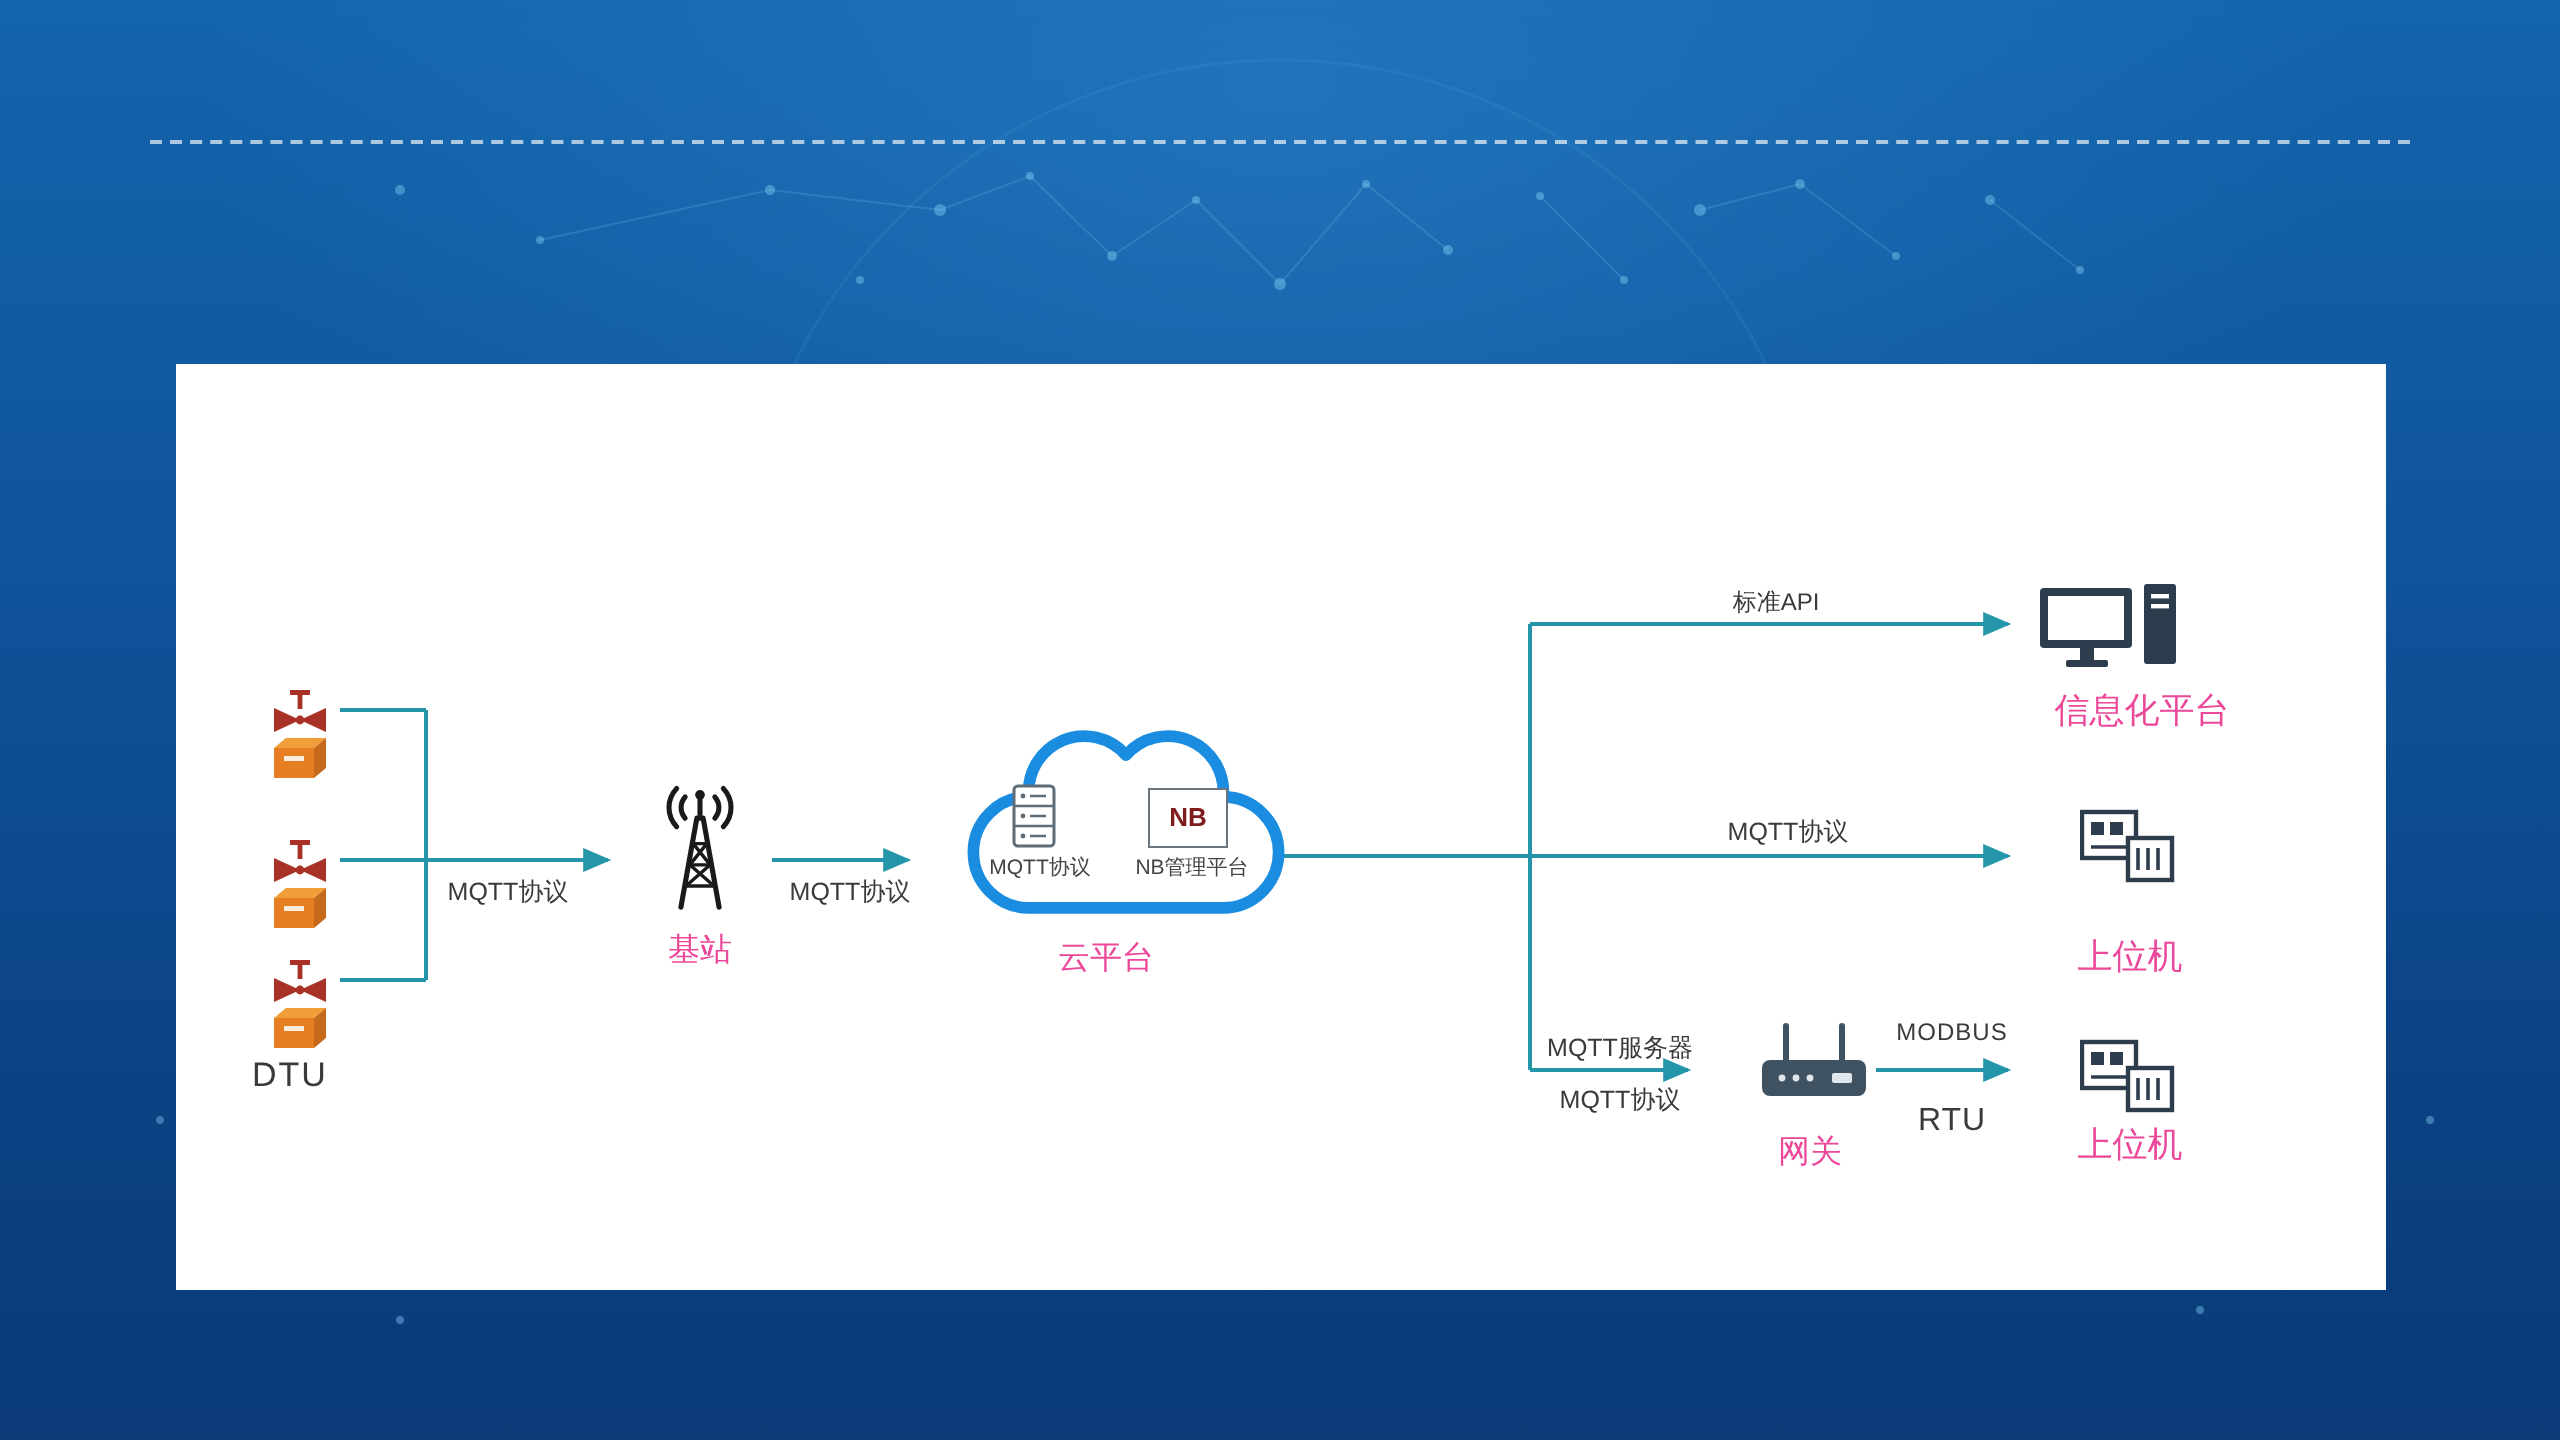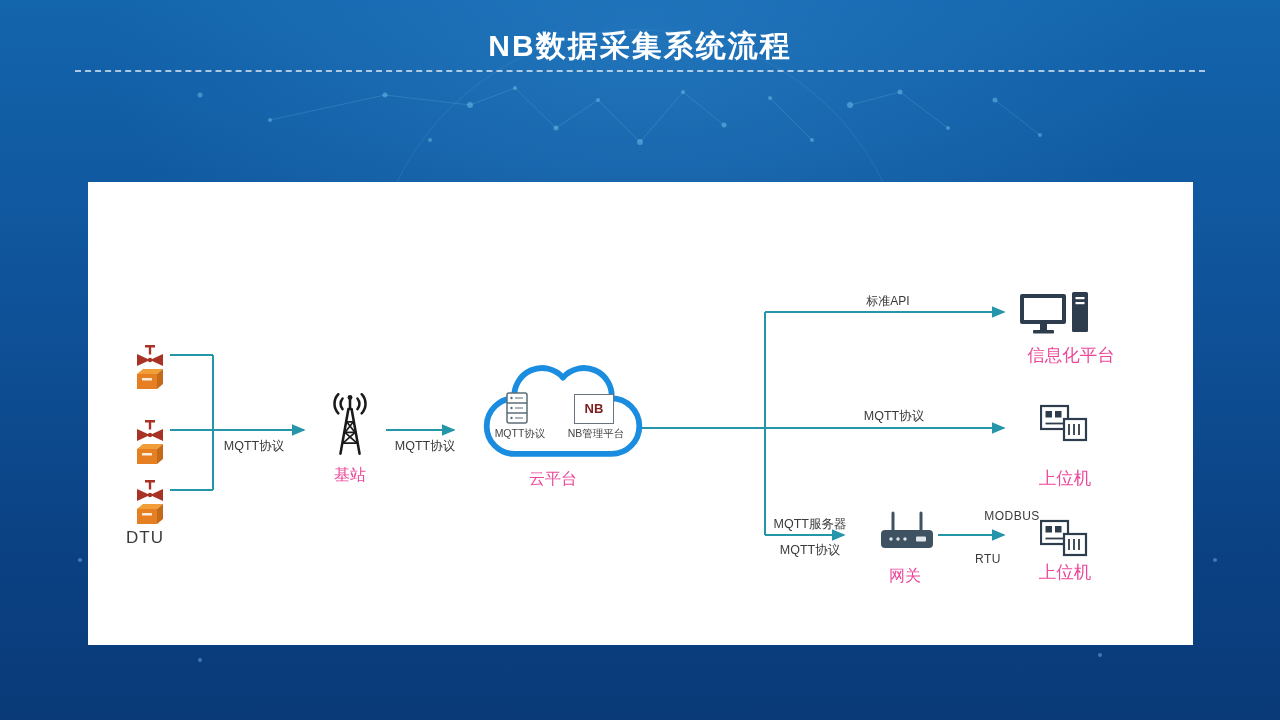--- a/index.html
+++ b/index.html
@@ -25,21 +25,21 @@
   .panel{
     position:absolute;left:88px;top:182px;width:1105px;height:463px;
     background:#ffffff;
   }
   .connectors{position:absolute;left:0;top:0;width:1105px;height:463px;}
   .abs{position:absolute;}
   .cc{transform:translateX(-50%);}
   .edge-label{
     position:absolute;white-space:nowrap;color:#3a3a3a;font-size:12.5px;text-align:right;
   }
-  .edge-label.upper{letter-spacing:.5px;margin-left:36px;}
+  .edge-label.upper{letter-spacing:.5px;}
   .node-label{
     position:absolute;white-space:nowrap;color:#ec4899;font-size:16px;
   }
   .node-label.big{font-size:17.5px;}
   .dtu-label{
     position:absolute;white-space:nowrap;color:#3a3a3a;
     font-size:17px;font-weight:400;letter-spacing:1px;
   }
   .cloud-inner-label{
     position:absolute;white-space:nowrap;color:#444444;font-size:10.5px;
@@ -92,21 +92,20 @@
         <circle cx="200" cy="95" r="2.5"></circle>
       <circle cx="140" cy="620" r="2.5"></circle>
         <circle cx="200" cy="660" r="2"></circle>
         <circle cx="80" cy="560" r="2"></circle>
       <circle cx="1160" cy="600" r="2.5"></circle>
         <circle cx="1215" cy="560" r="2"></circle>
         <circle cx="1100" cy="655" r="2"></circle>
     </g>
   </svg>
 
-  <div class="title">NB数据采集系统流程</div>
   <div class="divider"></div>
 
   <div class="panel">
 
     <svg class="connectors" viewBox="0 0 1105 463">
       <defs>
         <marker id="arr" markerWidth="8" markerHeight="7" refX="6.2" refY="3" orient="auto" markerUnits="strokeWidth">
           <path d="M0,0 L7,3 L0,6 Z" fill="#2596a9"></path>
         </marker>
       </defs>
@@ -235,21 +234,21 @@
       <g fill="#dfe7ec">
           <circle cx="11" cy="29" r="1.7"></circle>
           <circle cx="18" cy="29" r="1.7"></circle>
           <circle cx="25" cy="29" r="1.7"></circle>
         </g>
       <rect x="36" y="26.5" width="10" height="5" rx="1" fill="#dfe7ec"></rect>
     </svg>
     <div class="node-label cc" style="left:817px;top:384px">网关</div>
 
     <div class="edge-label upper cc" style="left:888px;top:327px;font-size:12px">MODBUS</div>
-    <div class="edge-label upper cc" style="left:864px;top:370px;font-size:12px">RTU</div>
+    <div class="edge-label upper cc" style="left:888px;top:370px;font-size:16px">RTU</div>
     <svg class="abs" style="left:952px;top:334px" width="48" height="42" viewBox="0 0 48 42">
       <rect x="1" y="5" width="27" height="23" fill="#ffffff" stroke="#2e3d4d" stroke-width="2.2"></rect>
       <rect x="5.5" y="10" width="6.5" height="6.5" fill="#2e3d4d"></rect>
       <rect x="15" y="10" width="6.5" height="6.5" fill="#2e3d4d"></rect>
       <path d="M5.5 22.5 H23" stroke="#2e3d4d" stroke-width="1.8"></path>
       <rect x="24" y="18" width="22" height="21" fill="#ffffff" stroke="#2e3d4d" stroke-width="2.2"></rect>
       <path d="M29 23 V34 M34 23 V34 M39 23 V34" stroke="#2e3d4d" stroke-width="1.8"></path>
     </svg>
     <div class="node-label big cc" style="left:977px;top:378px">上位机</div>
 

